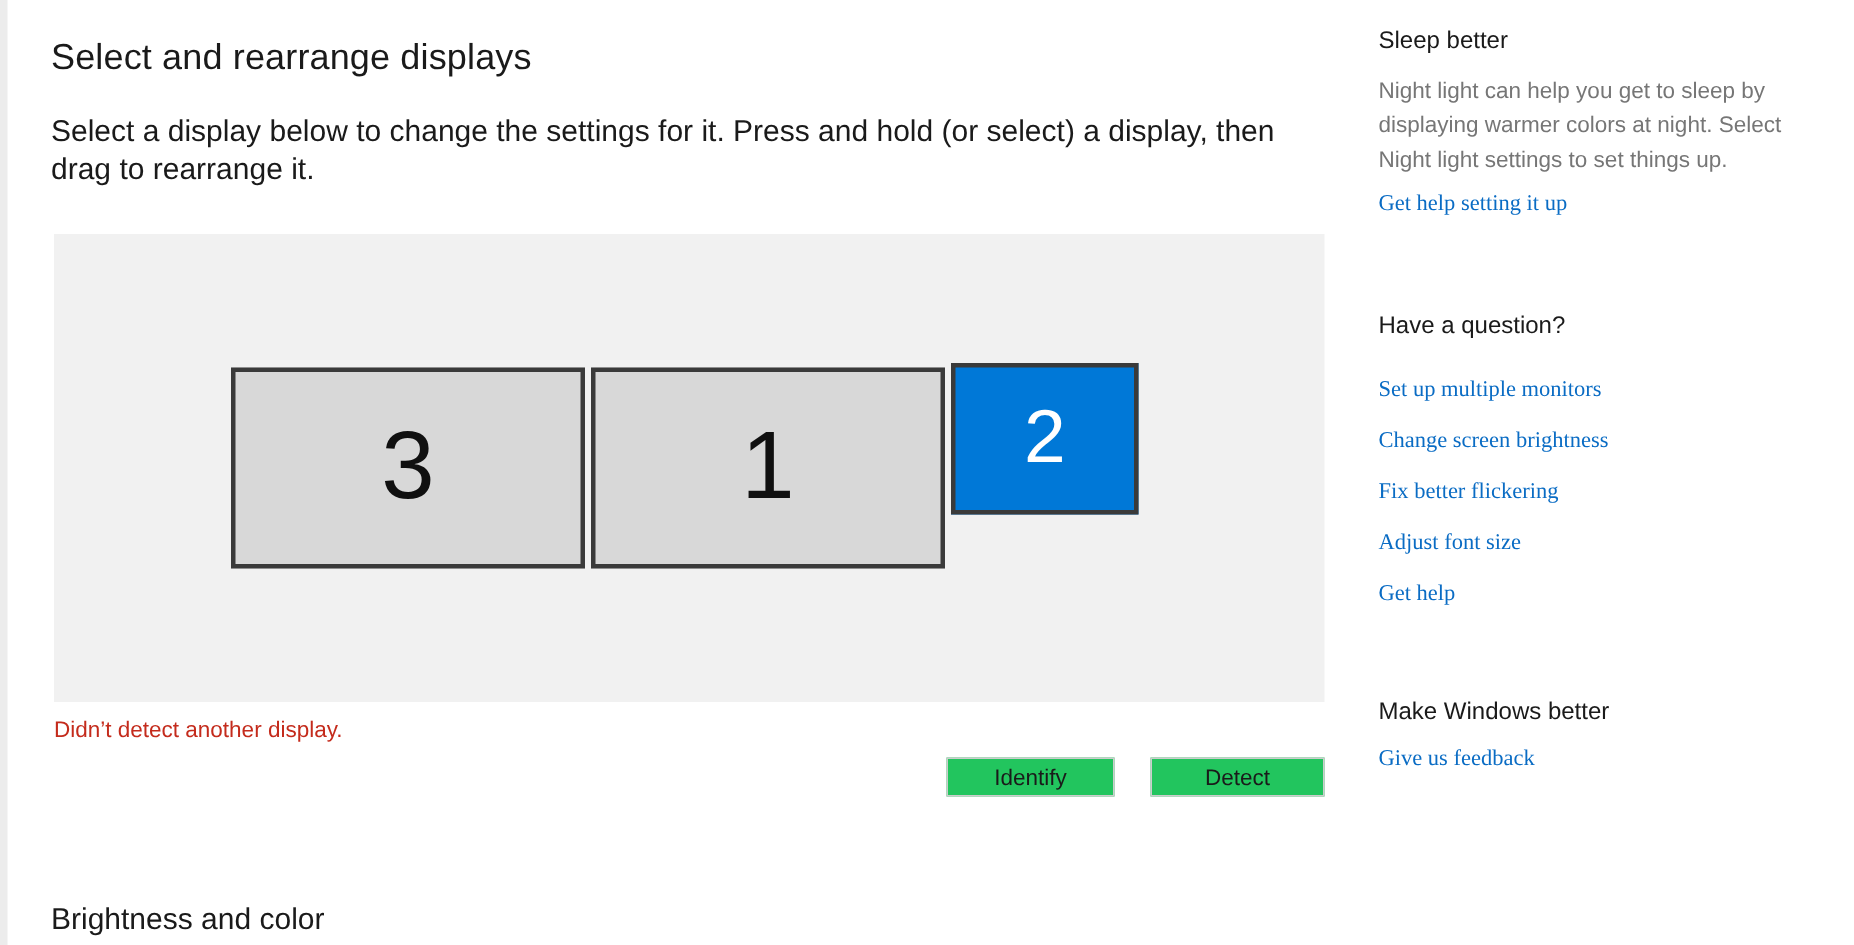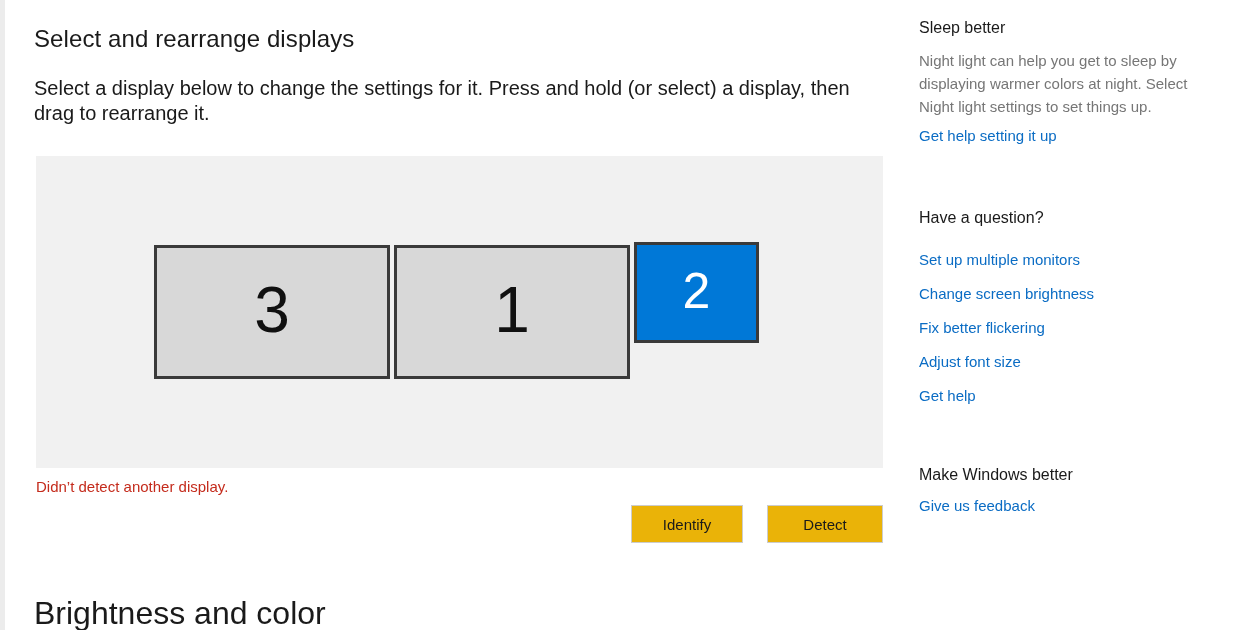--- a/index.html
+++ b/index.html
@@ -123,40 +123,40 @@
     position: absolute;
     left: 36px;
     top: 505px;
     width: 847px;
     display: flex;
     justify-content: flex-end;
     gap: 24px;
   }
 
   .win-button {
-    background: #eab308;
+    background: #22c55e;
     border: 1px solid #CCCCCC;
     min-width: 112px;
-    height: 38px;
+    height: 26px;
     font-family: "Liberation Sans", sans-serif;
     font-size: 15px;
     color: #1A1A1A;
     cursor: pointer;
     padding: 0 14px;
     display: flex;
     align-items: center;
     justify-content: center;
   }
   .win-button.wide { min-width: 116px; }
 
   .bottom-heading {
     position: absolute;
     left: 34px;
     top: 598px;
-    font-size: 32px;
+    font-size: 20px;
     font-weight: 400;
     color: #1A1A1A;
     line-height: 30px;
   }
 
   
   .sidebar {
     position: absolute;
     left: 919px;
     top: 0;
@@ -182,20 +182,21 @@
   }
 
   .side-link {
     display: block;
     font-size: 15px;
     color: #0A6CC4;
     line-height: 22px;
     text-decoration: none;
     cursor: pointer;
     width: max-content;
+    font-family: Liberation Serif, serif;
   }
 
   .sleep-link { margin-top: 7px; }
 
   .block-question { margin-top: 60px; }
   .question-links { margin-top: 20px; }
   .question-links .side-link { margin-bottom: 12px; }
   .question-links .side-link:last-child { margin-bottom: 0; }
 
   .block-feedback { margin-top: 57px; }

